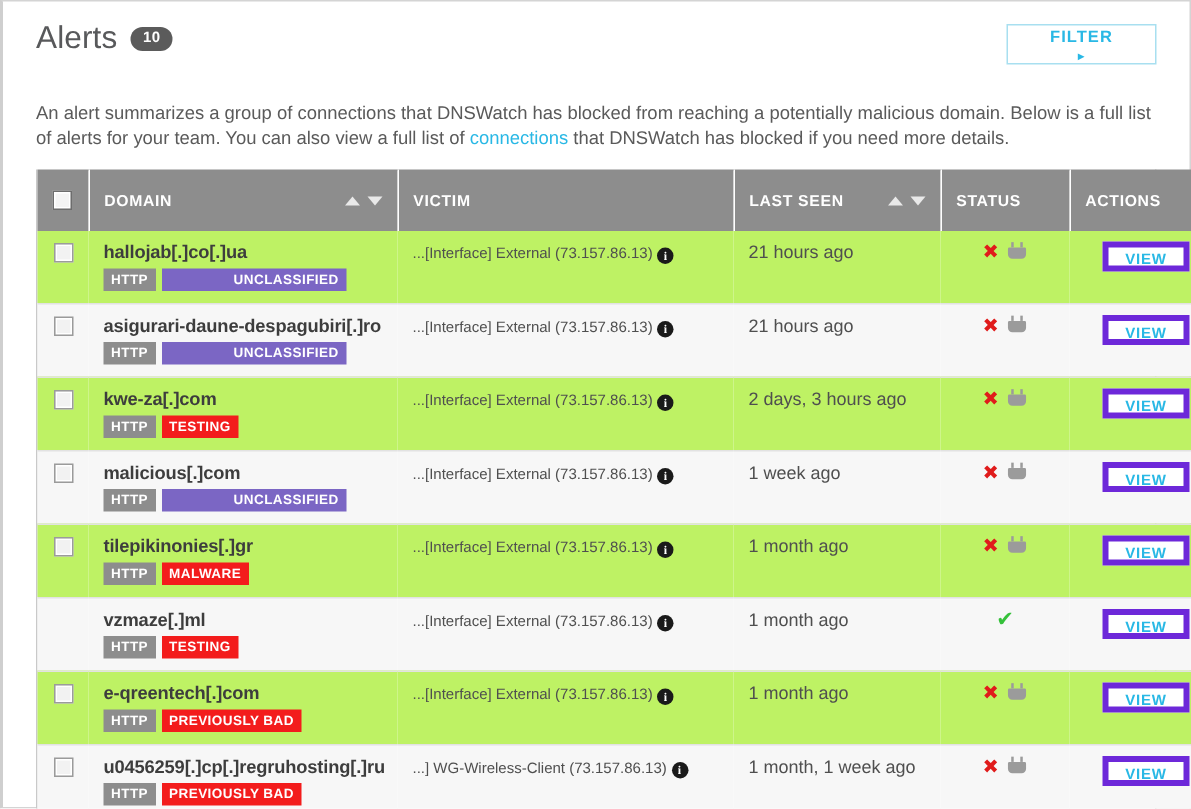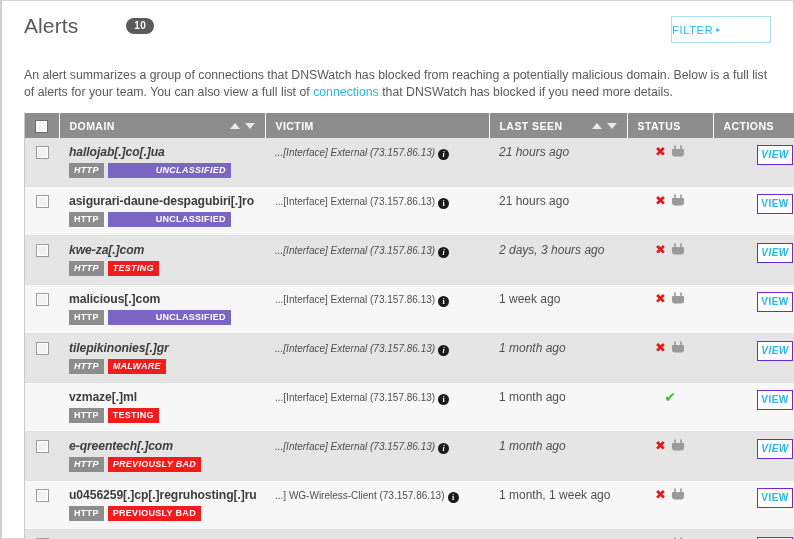--- a/index.html
+++ b/index.html
@@ -43,37 +43,37 @@
   .count-badge {
     display: inline-block;
     background: #5b5b5b;
     color: #ffffff;
     font-size: 10px;
     font-weight: bold;
     border-radius: 9px;
     padding: 2px 8px 3px 8px;
     line-height: 11px;
     letter-spacing: .3px;
-    margin-left: 39px;
   }
   .filter-btn {
     width: 100px;
     height: 27px;
     border: 1px solid #a8dff0;
     background: #ffffff;
     color: #29b8e5;
     font-size: 11px;
-    font-weight: normal;
+    font-weight: bold;
     letter-spacing: .7px;
     display: flex;
     align-items: center;
-    justify-content: flex-start;
+    justify-content: flex-end;
     gap: 3px;
     cursor: pointer;
     margin-top: 1px;
+    flex-direction: column;
   }
   .filter-btn .caret {
     font-size: 8px;
     line-height: 8px;
     position: relative;
     top: 0px;
   }
 
   
   .desc {
@@ -101,21 +101,21 @@
     border-collapse: collapse;
     table-layout: fixed;
   }
   table.alerts thead th {
     background: #8d8d8d;
     color: #ffffff;
     font-size: 10.5px;
     font-weight: bold;
     letter-spacing: .45px;
     text-align: left;
-    height: 24px;
+    height: 40px;
     padding: 0 10px;
     border-right: 1px solid #ffffff;
     border-top: 1px solid #8d8d8d;
     vertical-align: middle;
     white-space: nowrap;
   }
   table.alerts thead th:last-child { border-right: none; }
   th.col-check { width: 34px; padding: 0; text-align: center; }
   th.col-domain { width: 206px; }
   th.col-victim { width: 224px; }
@@ -146,21 +146,21 @@
   }
   .cbx.hdr { border-color: #6d6d6d; background: #f4f4f4; }
 
   table.alerts tbody td {
     border-bottom: 1px solid #e2e2e2;
     padding: 7px 10px 8px 10px;
     font-size: 12px;
     color: #4f4f4f;
     vertical-align: top;
   }
-  table.alerts tbody tr.odd td { background: #e5e5e5; font-style: italic; }
+  table.alerts tbody tr.odd td { background: #bef264; }
   table.alerts tbody tr.even td { background: #f7f7f7; }
   table.alerts tbody tr:last-child td { border-bottom: none; }
   td.c-check { text-align: center; padding-top: 9px; }
   td.c-victim, td.c-lastseen { padding-top: 9px; white-space: nowrap; }
   td.c-status { text-align: center; padding-top: 8px; }
   td.c-actions { text-align: right; padding-top: 7px; padding-right: 16px; }
 
   .domain-name {
     font-size: 12.2px;
     font-weight: bold;
@@ -214,25 +214,25 @@
     color: #35c13a;
     font-size: 14px;
     font-weight: bold;
     line-height: 14px;
     font-family: "DejaVu Sans", sans-serif;
   }
   .plug-icon { width: 14px; height: 14px; display: inline-block; }
 
   .view-btn {
     display: inline-block;
-    width: 36px;
+    width: 58px;
     height: 20px;
     line-height: 18px;
     text-align: center;
-    border: 1px solid #6d28d9;
+    border: 4px solid #6d28d9;
     background: #ffffff;
     color: #29b8e5;
     font-size: 10px;
     font-weight: bold;
     letter-spacing: .5px;
     cursor: pointer;
   }
 </style>
 </head>
 <body>

